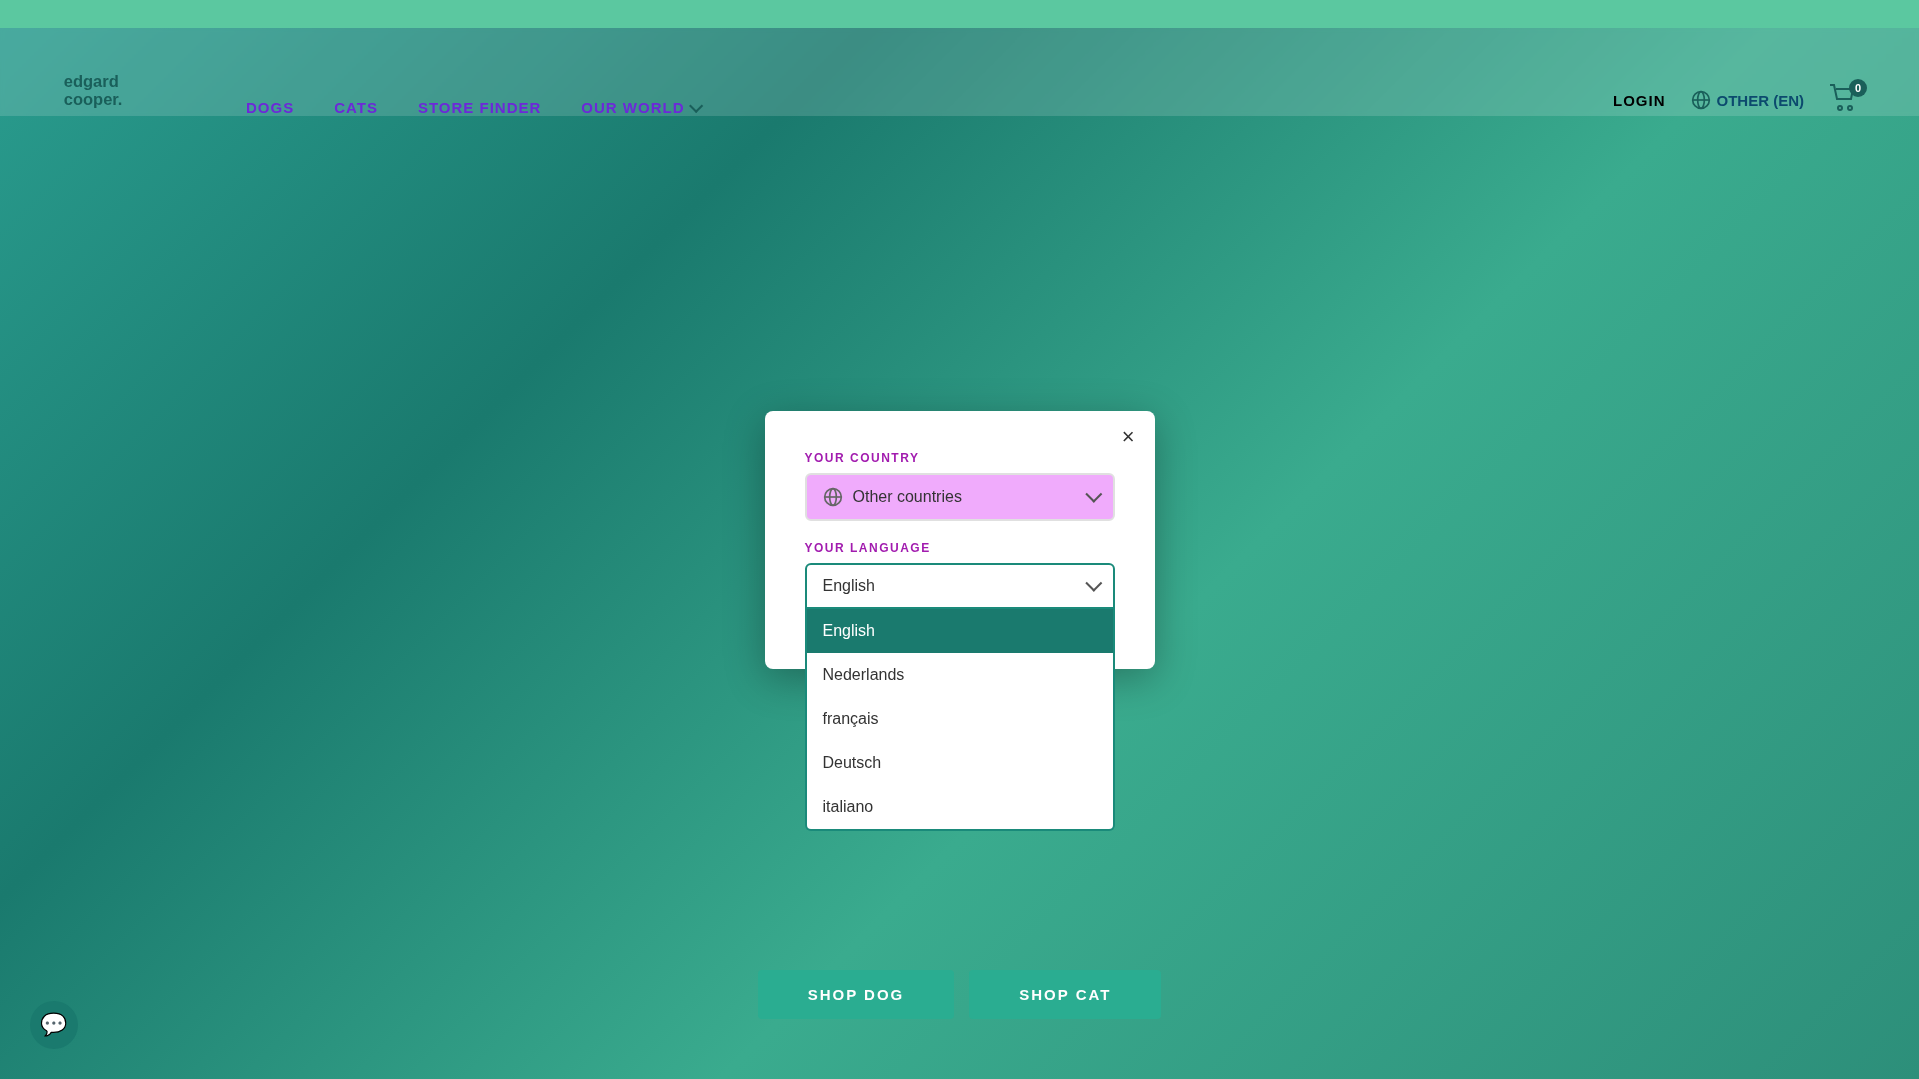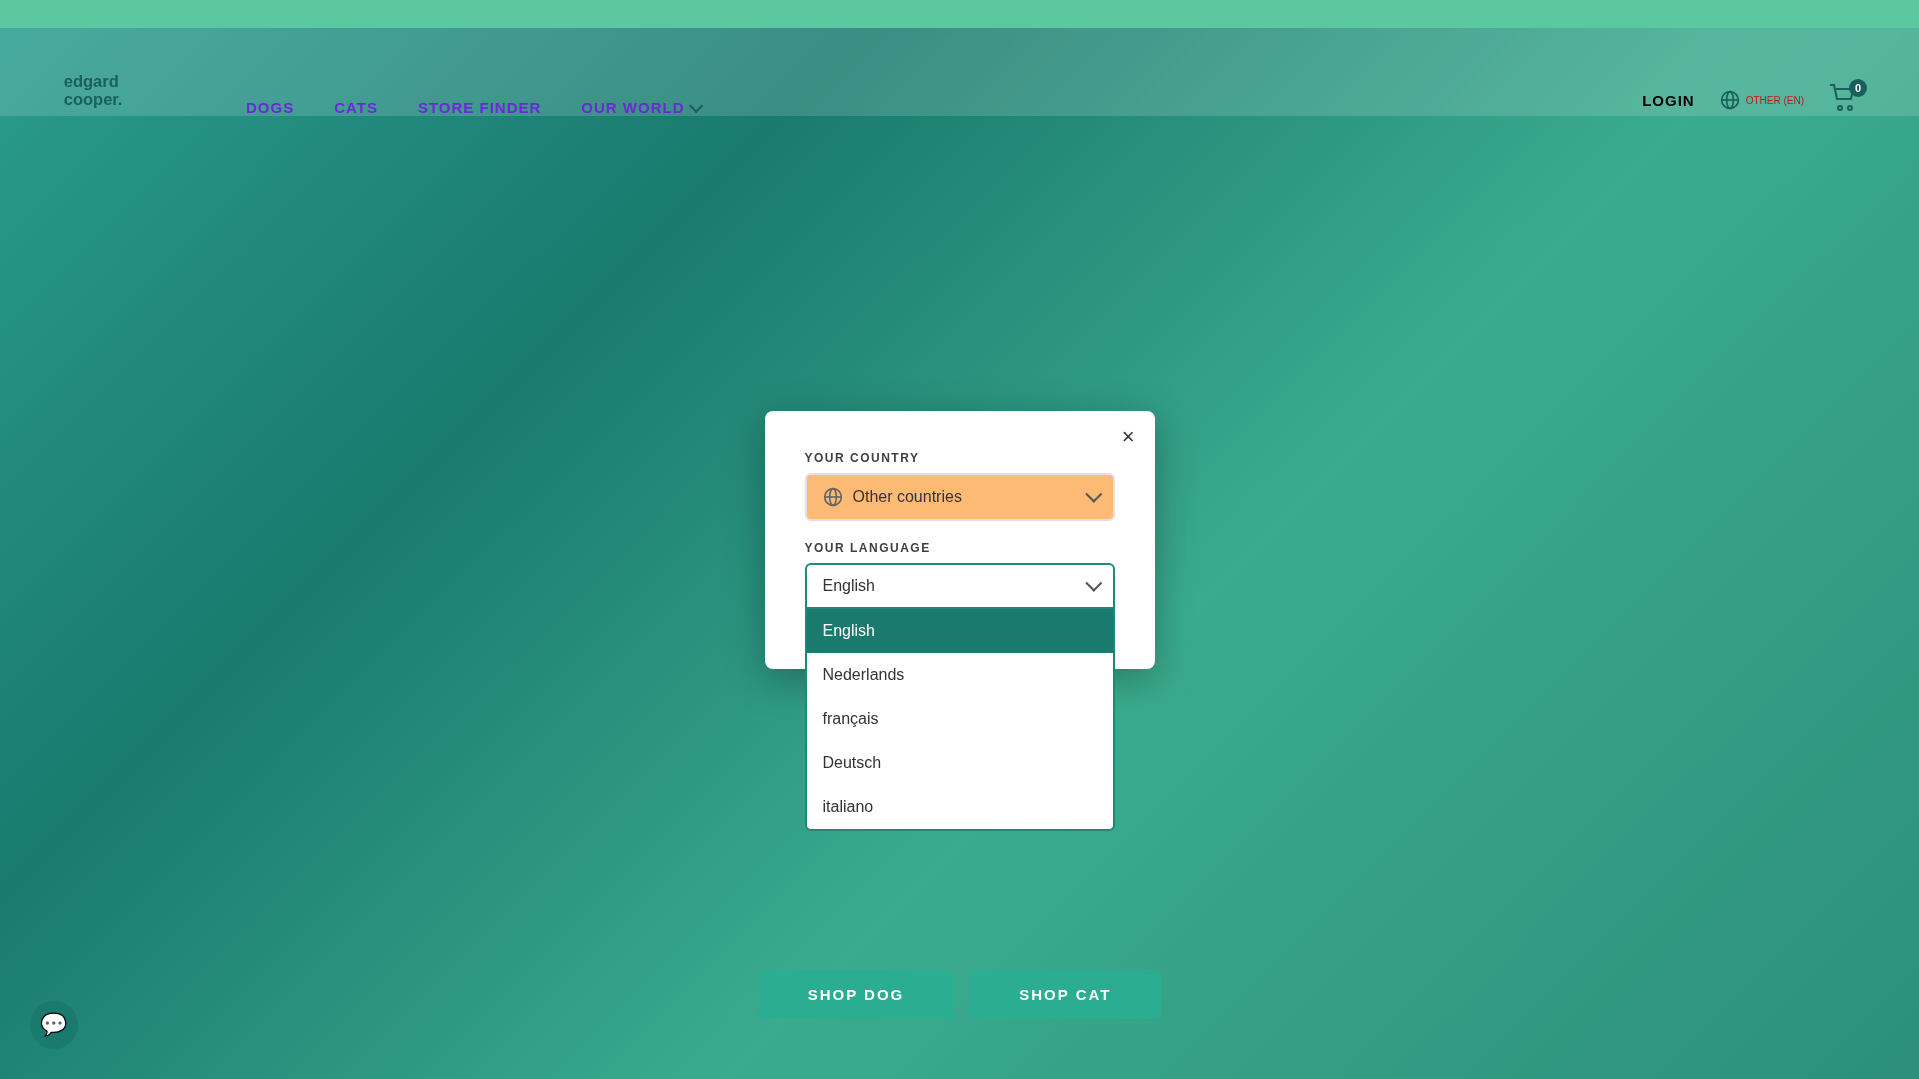--- a/index.html
+++ b/index.html
@@ -93,23 +93,23 @@
       font-size: 15px;
       letter-spacing: 1px;
       text-transform: uppercase;
       cursor: pointer;
     }
 
     .lang-btn {
       display: flex;
       align-items: center;
       gap: 6px;
-      color: #b91c1c;
-      font-weight: 400;
-      font-size: 10px;
+      color: #0c4a6e;
+      font-weight: 700;
+      font-size: 15px;
       cursor: pointer;
     }
 
     .cart-btn {
       position: relative;
       cursor: pointer;
     }
 
     .cart-icon {
       width: 30px;
@@ -209,21 +209,21 @@
 
     .modal-title {
       color: #1a5f5a;
       font-size: 26px;
       font-weight: 700;
       margin-bottom: 28px;
       line-height: 1.3;
     }
 
     .field-label {
-      color: #404040;
+      color: #a21caf;
       font-size: 12px;
       font-weight: 700;
       letter-spacing: 1.5px;
       text-transform: uppercase;
       margin-bottom: 8px;
     }
 
     .select-wrapper {
       position: relative;
       margin-bottom: 20px;
@@ -231,21 +231,21 @@
 
     .select-box {
       width: 100%;
       border: 2px solid #e0e0e0;
       border-radius: 6px;
       padding: 12px 16px;
       display: flex;
       align-items: center;
       justify-content: space-between;
       cursor: pointer;
-      background: #fdba74;
+      background: #f0abfc;
     }
 
     .select-box-inner {
       display: flex;
       align-items: center;
       gap: 10px;
     }
 
     .select-text {
       color: #333;

